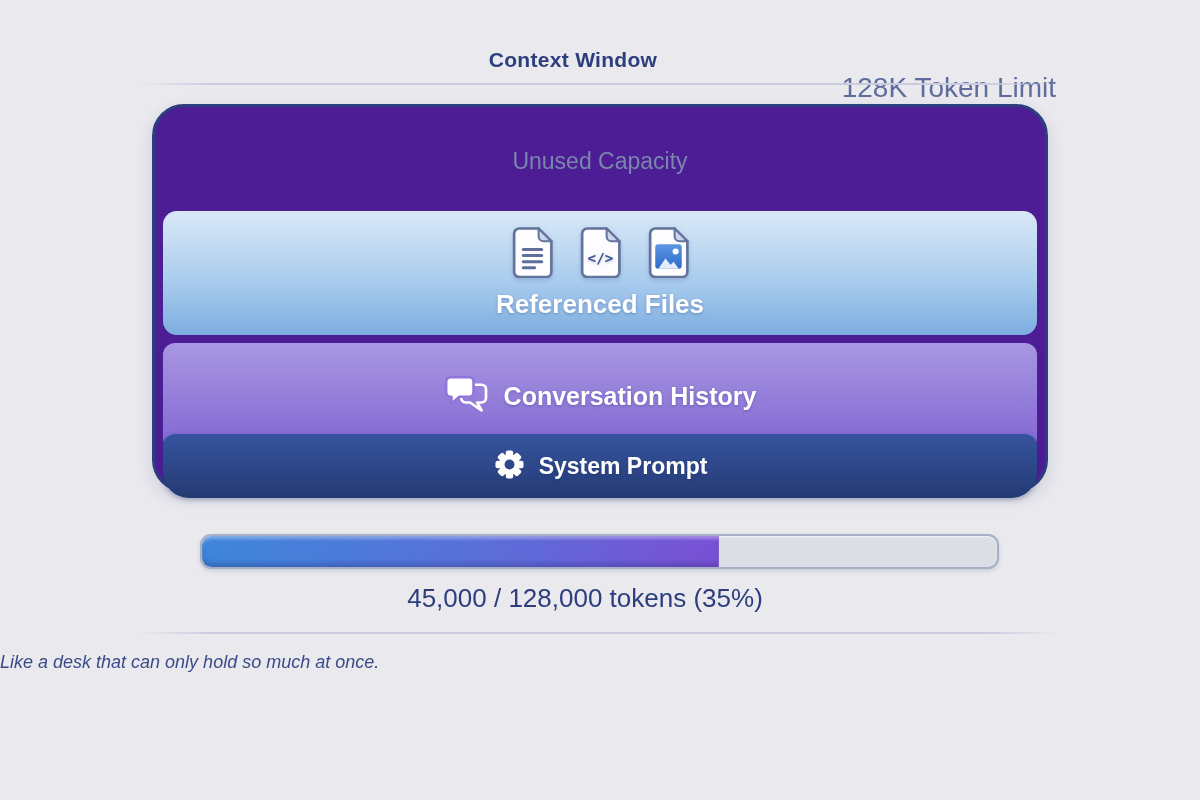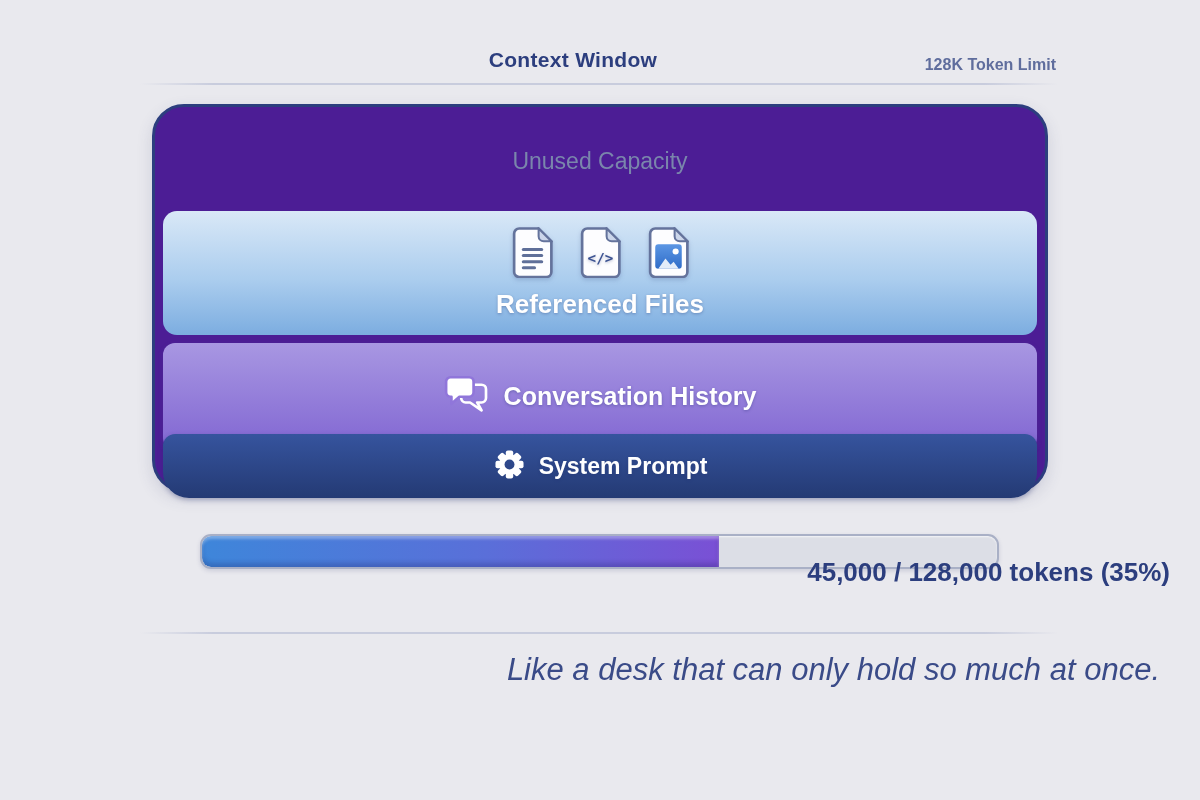--- a/index.html
+++ b/index.html
@@ -13,22 +13,22 @@
 
   
   .page-title {
     position:absolute; left:0; right:54px; top:48px;
     text-align:center;
     font-size:21px; font-weight:bold;
     color: var(--navy-text, #2c3e7e);
     letter-spacing:.3px;
   }
   .token-limit {
-    position:absolute; right:144px; top:56px;
-    font-size:16px; color: var(--slate-text, #5f6d9d); font-weight: bold;
+    position:absolute; right:144px; top:72px;
+    font-size:28px; color: var(--slate-text, #5f6d9d);
   }
   .divider {
     position:absolute; left:140px; width:918px; height:2px;
     background: linear-gradient(90deg, rgba(200,204,221,0), var(--divider,#c8ccdd) 8%, var(--divider,#c8ccdd) 92%, rgba(200,204,221,0));
   }
   .divider.top { top:83px; }
   .divider.bottom { top:632px; }
 
   
   .card {
@@ -85,31 +85,31 @@
     overflow:hidden;
   }
   .progress-fill {
     height:100%;
     background: linear-gradient(90deg, var(--bar-fill-start,#3e86da) 0%, #5a6fd9 55%, var(--bar-fill-end,#7a50d5) 100%);
     border-radius:9px 0 0 9px;
     box-shadow: inset 0 3px 3px rgba(255,255,255,.32), inset 0 -4px 5px rgba(20,20,80,.22);
   }
 
   .token-label {
-    position:absolute; left:0; right:30px; top:557px;
-    text-align:right;
-    font-size:26px; font-weight:700;
+    position:absolute; left:0; right:30px; top:583px;
+    text-align:center;
+    font-size:26px; font-weight:400;
     color: var(--navy-text,#2c3e7e);
   }
 
   .caption {
     position:absolute; left:0; right:40px; top:652px;
-    text-align:right;
+    text-align:left;
     font-style:italic;
-    font-size:31px;
+    font-size:18px;
     color: var(--caption-text,#3a4b88);
   }
 </style>
 </head>
 <body>
 
 <div class="page-title">Context Window</div>
 <div class="token-limit">128K Token Limit</div>
 <div class="divider top"></div>
 

